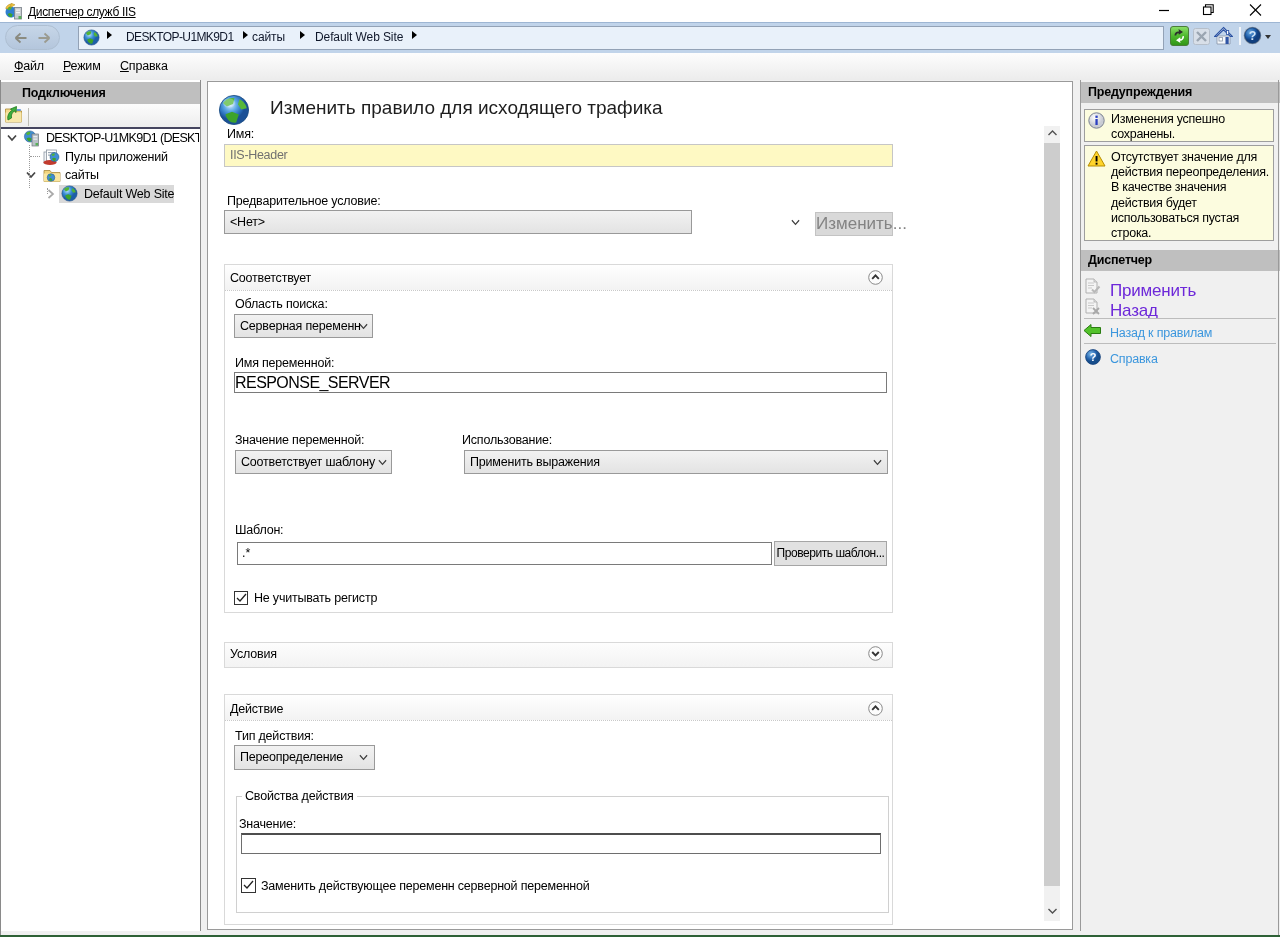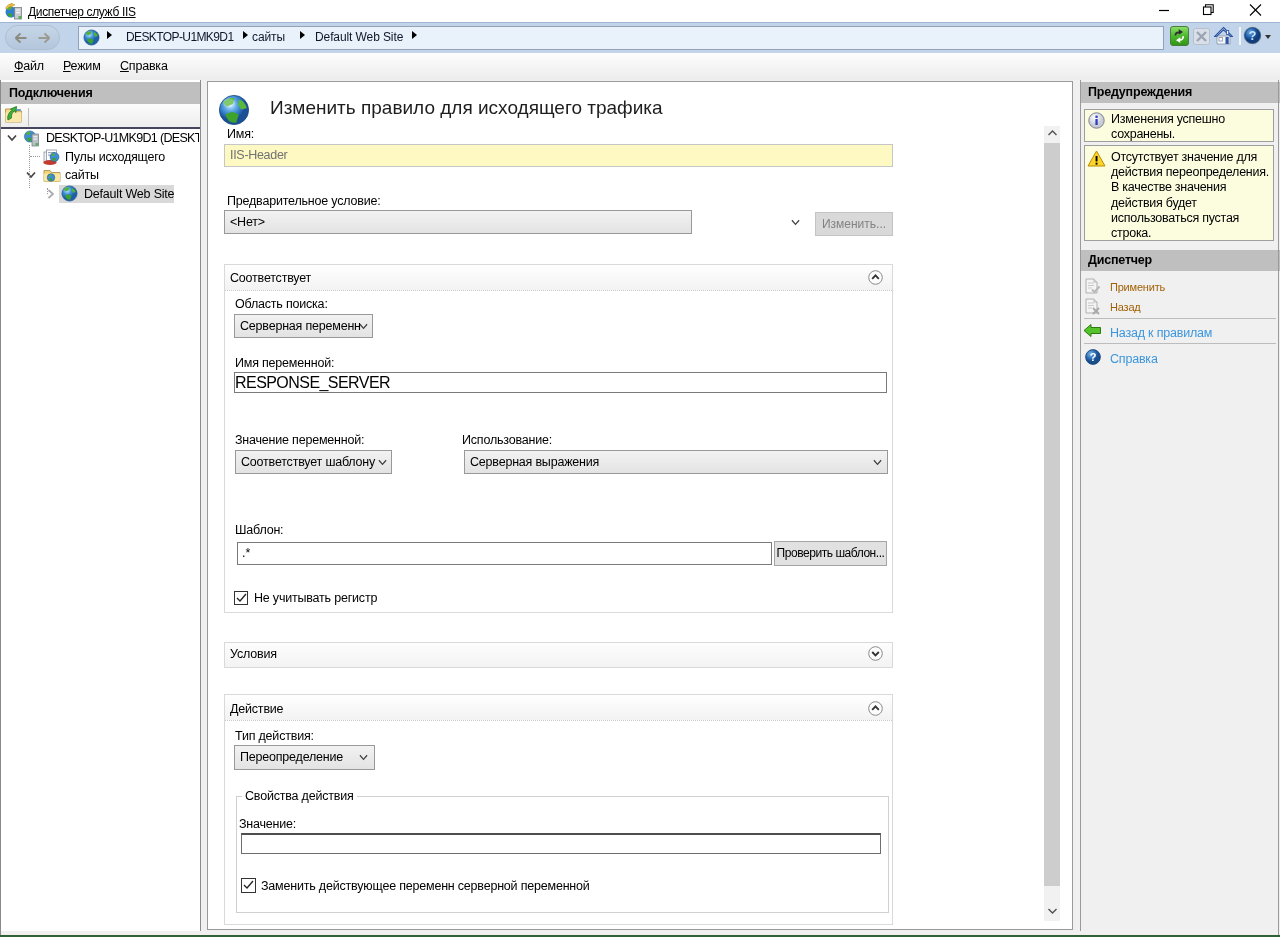--- a/index.html
+++ b/index.html
@@ -16,42 +16,42 @@
 #crumbbox { left:78px; top:26px; width:1086px; height:24px; background:#e9f1fa; border:1px solid #93a2b6; }
 .crumbtext { font-size:12px; letter-spacing:-0.1px; color:#0f172a; top:4px; }
 .crumbarrow { width:0; height:0; border-left:5px solid #000; border-top:4px solid transparent; border-bottom:4px solid transparent; top:8px; }
 
 #menubar { left:0; top:53px; width:1280px; height:27px; background:linear-gradient(#fdfdfd,#ececec); }
 .menuitem { top:59px; font-size:12.5px; letter-spacing:-0.2px; color:#000; }
 .menuitem span { text-decoration:underline; }
 
 .panelhdr { background:#bfbfbf; font-weight:bold; font-size:12.5px; letter-spacing:-0.2px; }
 #leftpanel { left:1px; top:80px; width:200px; height:851px; background:#ffffff; border-right:1px solid #8c8c8c; }
-#lefthdr { left:1px; top:82px; width:199px; height:22px; line-height:22px; padding-left:8px; }
+#lefthdr { left:1px; top:82px; width:199px; height:22px; line-height:22px; padding-left:21px; }
 #lefttool { left:1px; top:104px; width:199px; height:23px; background:linear-gradient(#fcfcfc,#ededed); }
 .treerow { font-size:12.5px; letter-spacing:-0.2px; height:19px; line-height:19px; white-space:nowrap; }
 #mainpanel { left:207px; top:81px; width:866px; height:849px; background:#ffffff; border:1px solid #9a9a9a; }
 #rightpanel { left:1080px; top:80px; width:200px; height:851px; background:#f0f0f0; border-left:1px solid #9a9a9a; }
 
 .lbl { font-size:12.5px; letter-spacing:-0.2px; white-space:nowrap; color:#000; }
 .titletxt { font-size:19px; color:#1e1e1e; }
 .input { background:#fff; border:1px solid #7a7a7a; font-size:12.5px; }
 .input-dis { background:#fef9c3; border:1px solid #c6c6c6; color:#707070; font-size:12.5px; }
 .dd { background:linear-gradient(#f2f2f2,#e3e3e3); border:1px solid #999; font-size:12.5px; letter-spacing:-0.2px; white-space:nowrap; }
 .btn { background:#e1e1e1; border:1px solid #a5a5a5; font-size:12.5px; letter-spacing:-0.3px; text-align:center; white-space:nowrap; }
-.btn-dis { background:#d9d9d9; border:1px solid #c3c3c3; color:#838383; font-size:12px; text-align:center; white-space:nowrap; }
+.btn-dis { background:#d9d9d9; border:1px solid #c3c3c3; color:#838383; font-size:17px; text-align:center; white-space:nowrap; }
 .secbox { border:1px solid #d9d9d9; background:#fff; }
 .sechdr { background:linear-gradient(#ffffff,#f2f2f2); }
 .ddchev { width:9px; height:9px; }
 .cb { width:14px; height:14px; border:1px solid #333; background:#fff; }
 
 .ybox { background:#fcfcdf; border:1px solid #9e9e9e; position:absolute; }
 .ytext { font-size:12.5px; letter-spacing:-0.25px; line-height:15.2px; color:#000; white-space:nowrap; }
 .actlink { font-size:12.5px; letter-spacing:-0.2px; color:#3b96dd; }
-.actdis { font-size:11px; letter-spacing:-0.2px; color:#a16207; }
+.actdis { font-size:17px; letter-spacing:-0.2px; color:#6d28d9; }
 .sep { background:#bcbcbc; height:1px; }
 
 #btmline { left:0; top:935px; width:1280px; height:2px; background:#2e6136; }
 </style>
 </head>
 <body>
 
 <div class="abs" id="titlebar"></div>
 <div class="abs" id="titletext">Диспетчер служб IIS</div>
 <svg class="abs" style="left:5px;top:3px" width="18" height="17" viewBox="0 0 18 17">
@@ -175,21 +175,21 @@
 <svg class="abs" style="left:42px;top:148px" width="18" height="18" viewBox="0 0 18 18">
   <rect x="2" y="4" width="10" height="11" fill="#f2f5f8" stroke="#8a94a0" stroke-width="0.8"></rect>
   <rect x="4.5" y="2" width="10" height="11" fill="#ffffff" stroke="#8a94a0" stroke-width="0.8"></rect>
   <rect x="6" y="4" width="7" height="1.2" fill="#9aa7b4"></rect>
     <rect x="6" y="6.5" width="7" height="1.2" fill="#9aa7b4"></rect>
   <ellipse cx="8" cy="14.5" rx="6.5" ry="2.5" fill="#c23b2e"></ellipse>
   <circle cx="12.5" cy="9" r="4.5" fill="#3f8ed2" stroke="#1c4e87" stroke-width="0.5"></circle>
   <path d="M9.5 6.8 C10.4 5.6 12 5.2 12.9 5.6 L12.4 7.4 L10.6 8.1 Z" fill="#52b336"></path>
   <path d="M10 10.4 L11.9 9.7 L14 10.6 L13.3 12.9 C11.8 13.2 10.4 12.2 10 10.4 Z" fill="#3da32c"></path>
 </svg>
-<div class="abs treerow" style="left:65px;top:148px">Пулы исходящего</div>
+<div class="abs treerow" style="left:65px;top:148px">Пулы приложений</div>
 <svg class="abs" style="left:25px;top:170px" width="12" height="10" viewBox="0 0 12 10">
     <path d="M2 2.5 L6 7 L10 2.5" stroke="#444" stroke-width="1.7" fill="none"></path>
   </svg>
 <svg class="abs" style="left:43px;top:167px" width="18" height="17" viewBox="0 0 18 17">
   <path d="M1 3.5 L1 14.5 L17 14.5 L17 5.5 L8.5 5.5 L7 3.5 Z" fill="#f0d47c" stroke="#a8893a" stroke-width="0.8"></path>
   <path d="M1 6.5 L17 6.5 L17 14.5 L1 14.5 Z" fill="#f9e6a0"></path>
   <circle cx="8" cy="10.5" r="3.8" fill="#3f8ed2" stroke="#1c4e87" stroke-width="0.5"></circle>
   <path d="M5.6 8.6 C6.4 7.6 7.7 7.3 8.4 7.6 L8 9.1 L6.4 9.7 Z" fill="#52b336"></path>
   <path d="M6 11.7 L7.6 11.1 L9.3 11.9 L8.7 13.8 C7.4 14 6.3 13.2 6 11.7 Z" fill="#3da32c"></path>
 </svg>
@@ -258,21 +258,21 @@
     <path d="M1 2.5 L5 7 L9 2.5" stroke="#3c3c3c" stroke-width="1.3" fill="none"></path>
   </svg>
 <div class="abs lbl" style="left:235px;top:356px">Имя переменной:</div>
 <div class="abs input" style="left:234px;top:372px;width:653px;height:21px;line-height:19px;font-size:16px;letter-spacing:-0.55px">RESPONSE_SERVER</div>
 <div class="abs lbl" style="left:235px;top:433px">Значение переменной:</div>
 <div class="abs lbl" style="left:462px;top:433px">Использование:</div>
 <div class="abs dd" style="left:235px;top:450px;width:157px;height:24px;line-height:22px;padding-left:5px">Соответствует шаблону</div>
 <svg class="abs ddchev" style="left:378px;top:458px" viewBox="0 0 10 10">
     <path d="M1 2.5 L5 7 L9 2.5" stroke="#3c3c3c" stroke-width="1.3" fill="none"></path>
   </svg>
-<div class="abs dd" style="left:464px;top:450px;width:424px;height:24px;line-height:22px;padding-left:5px">Серверная выражения</div>
+<div class="abs dd" style="left:464px;top:450px;width:424px;height:24px;line-height:22px;padding-left:5px">Применить выражения</div>
 <svg class="abs ddchev" style="left:873px;top:458px" viewBox="0 0 10 10">
     <path d="M1 2.5 L5 7 L9 2.5" stroke="#3c3c3c" stroke-width="1.3" fill="none"></path>
   </svg>
 <div class="abs lbl" style="left:235px;top:523px">Шаблон:</div>
 <div class="abs input" style="left:237px;top:542px;width:535px;height:23px;line-height:21px;padding-left:4px">.*</div>
 <div class="abs btn" style="left:774px;top:541px;width:113px;height:25px;line-height:23px;font-size:12px;letter-spacing:-0.45px">Проверить шаблон...</div>
 <div class="abs cb" style="left:234px;top:591px"></div>
 <svg class="abs" style="left:236px;top:593px" width="11" height="10" viewBox="0 0 11 10">
     <path d="M1 5 L4 8 L10 1" stroke="#222" stroke-width="1.3" fill="none"></path>
   </svg>

